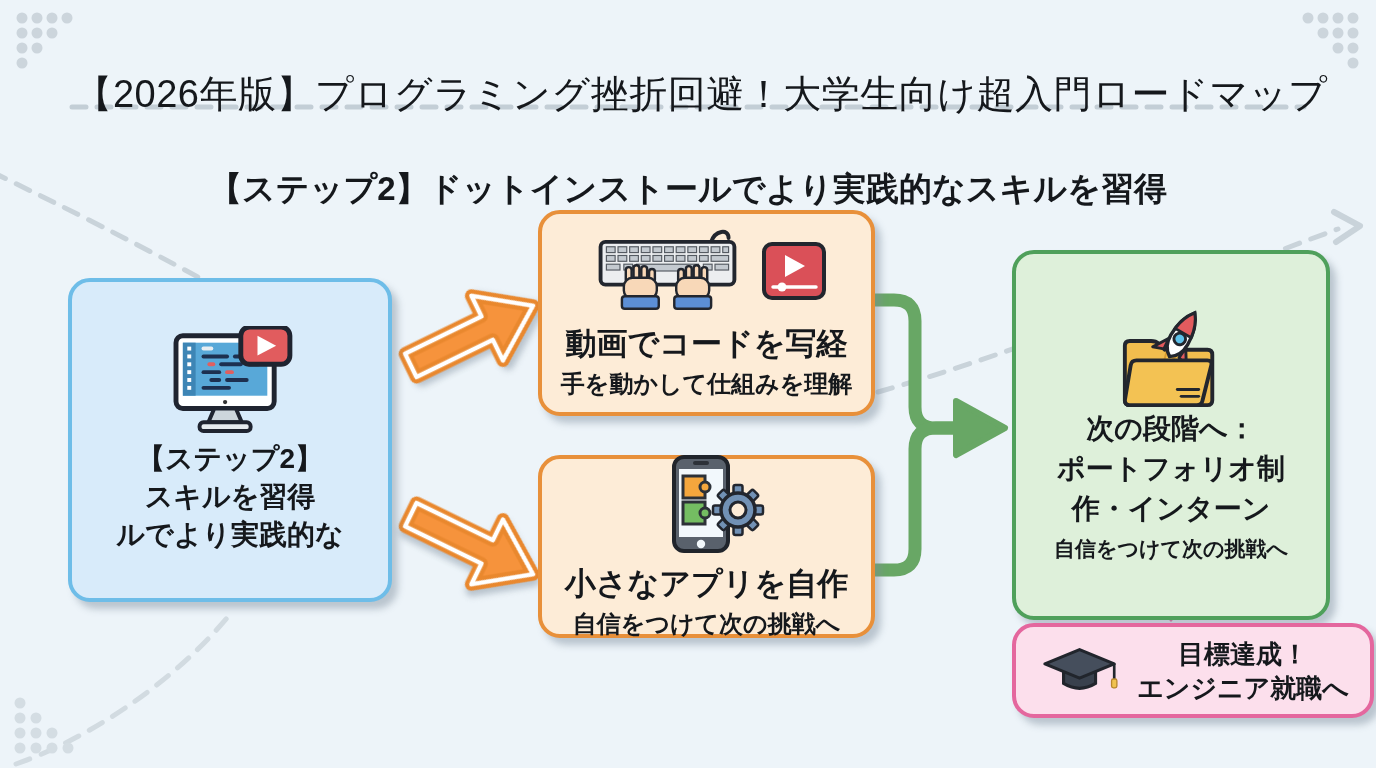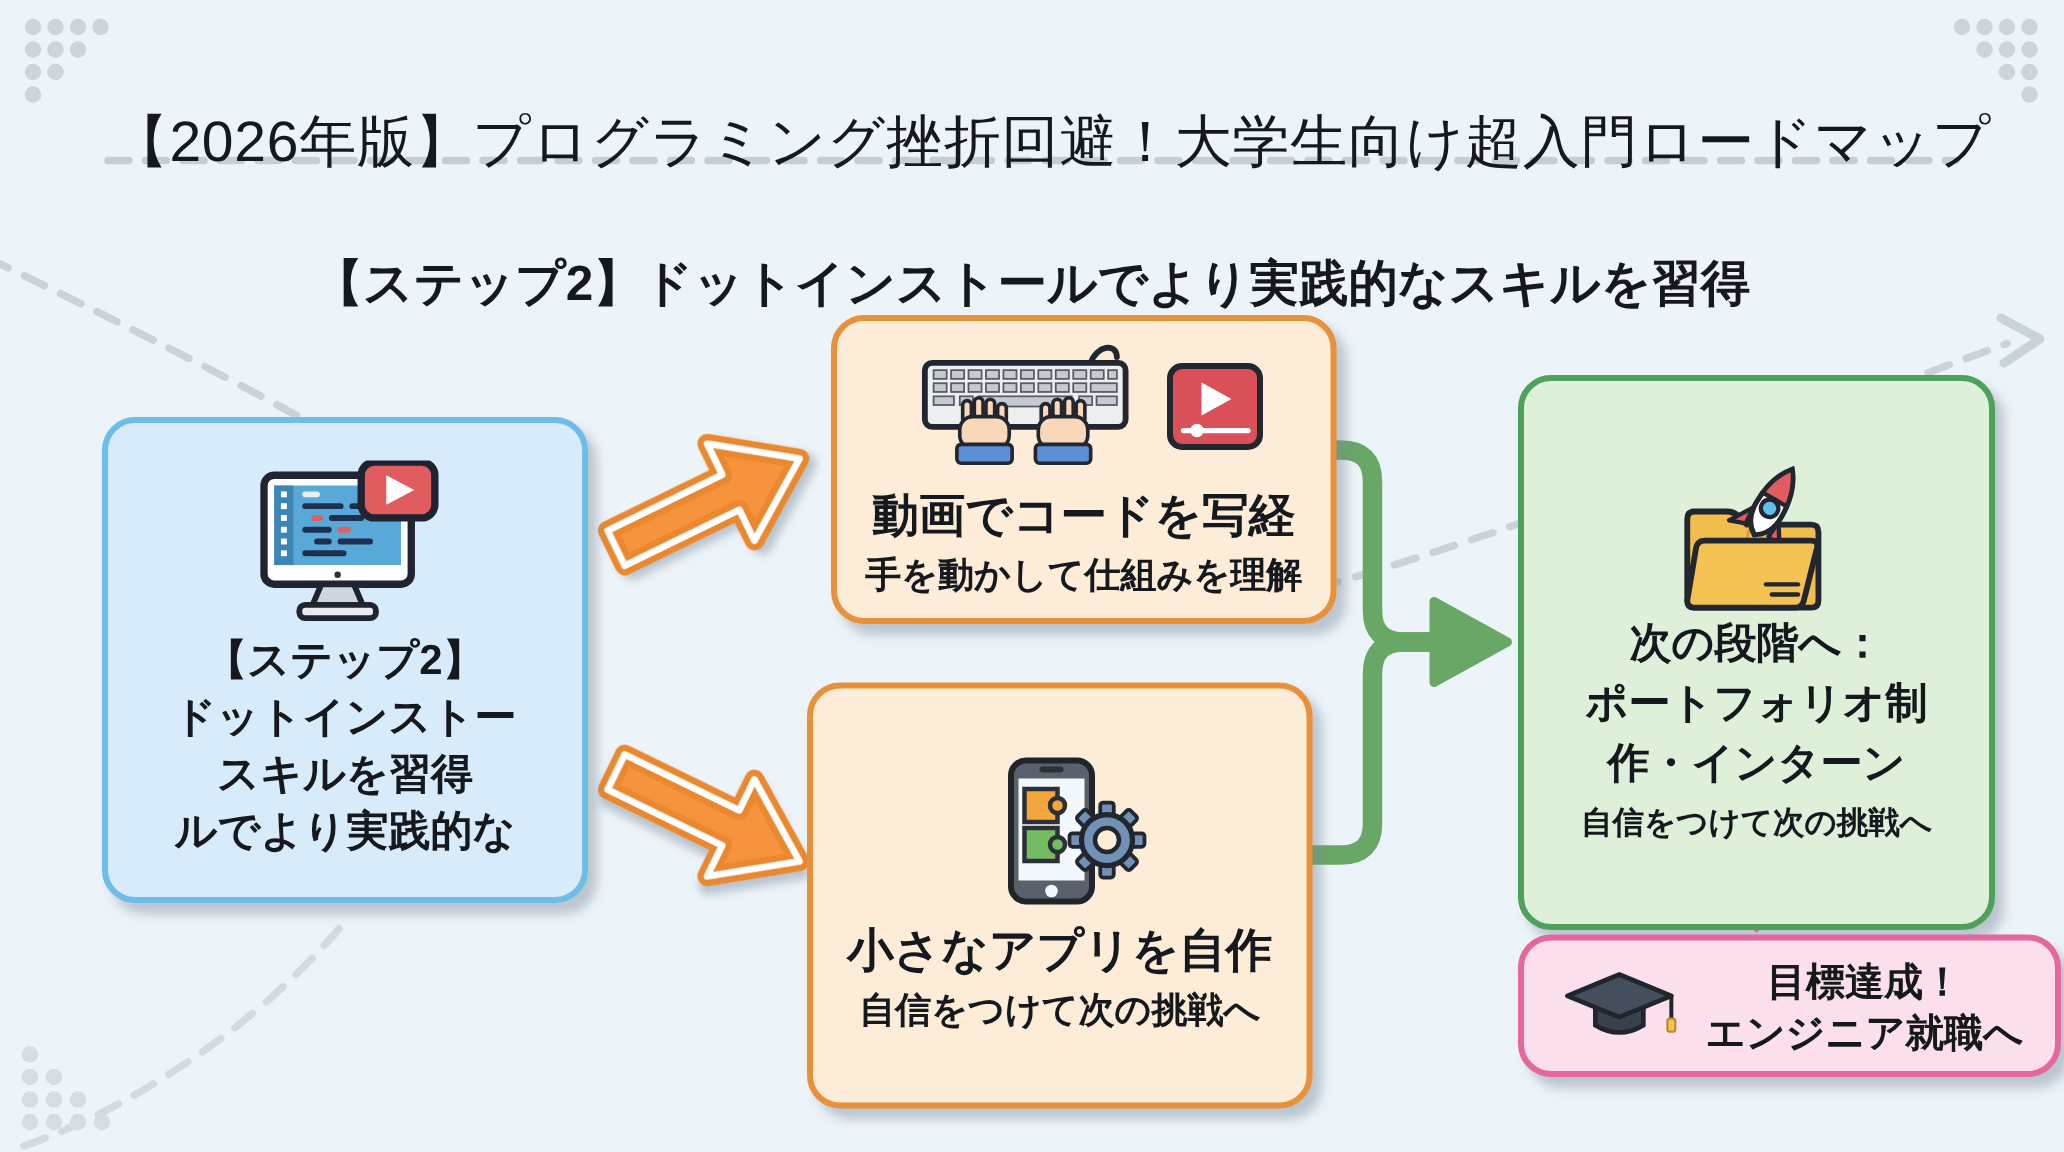--- a/index.html
+++ b/index.html
@@ -24,22 +24,22 @@
     border-radius:22px;border:4px solid;
     box-shadow:6px 7px 7px rgba(125,140,155,.45);
     display:flex;flex-direction:column;align-items:center;justify-content:center;
     text-align:center;z-index:2;
   }
   .node-step{
     left:68px;top:278px;width:324px;height:324px;
     background:#d8ebfa;border-color:#6ebde8;gap:6px;
   }
   .step-line{font-size:28px;font-weight:800;line-height:38px;}
-  .node-action-top{left:538px;top:210px;width:337px;height:206px;background:#fdecd7;border-color:#e8903a;margin-left:16px;}
-  .node-action-bottom{left:538px;top:455px;width:337px;height:284px;background:#fdecd7;border-color:#e8903a;}
+  .node-action-top{left:538px;top:210px;width:337px;height:206px;background:#fdecd7;border-color:#e8903a;}
+  .node-action-bottom{left:538px;top:455px;width:337px;height:183px;background:#fdecd7;border-color:#e8903a;}
   .icon-row{display:flex;align-items:center;justify-content:center;gap:14px;margin-bottom:8px;}
   .action-title{font-size:31px;font-weight:800;line-height:40px;}
   .action-sub{font-size:24px;font-weight:700;line-height:32px;margin-top:4px;}
   .node-next{
     left:1012px;top:250px;width:318px;height:370px;
     background:#def0da;border-color:#4fa05b;
   }
   .next-line{font-size:28px;font-weight:800;line-height:40px;}
   .next-sub{font-size:21px;font-weight:700;line-height:28px;margin-top:6px;}
   .node-goal{
@@ -136,21 +136,20 @@
       <rect x="36" y="61" width="30" height="4" rx="2"></rect>
     </g>
     <circle cx="60" cy="77.5" r="2.2" fill="#333"></circle>
     <path d="M49,84 L71,84 L77,98 L43,98 Z" fill="#cdd6dc" stroke="#1f2430" stroke-width="4" stroke-linejoin="round"></path>
     <rect x="34" y="98" width="52" height="9" rx="4" fill="#e6ebef" stroke="#1f2430" stroke-width="4"></rect>
     <rect x="76" y="1" width="50" height="38" rx="9" fill="#e15c5e" stroke="#1f2430" stroke-width="5"></rect>
     <polygon points="93,10 93,30 112,20" fill="#ffffff"></polygon>
   </svg>
   <div>
     <div class="step-line">【ステップ2】</div>
-    <div class="step-line">ドットインストー</div>
     <div class="step-line">スキルを習得</div>
     <div class="step-line">ルでより実践的な</div>
   </div>
 </div>
 
 <div class="node node-action-top">
   <div class="icon-row">
     <svg width="160" height="90" viewBox="0 0 165 92">
       <path d="M128,16 C132,4 146,2 146,12" fill="none" stroke="#22262e" stroke-width="4" stroke-linecap="round"></path>
       <rect x="14" y="16" width="138" height="44" rx="5" fill="#eceef0" stroke="#22262e" stroke-width="4"></rect>

